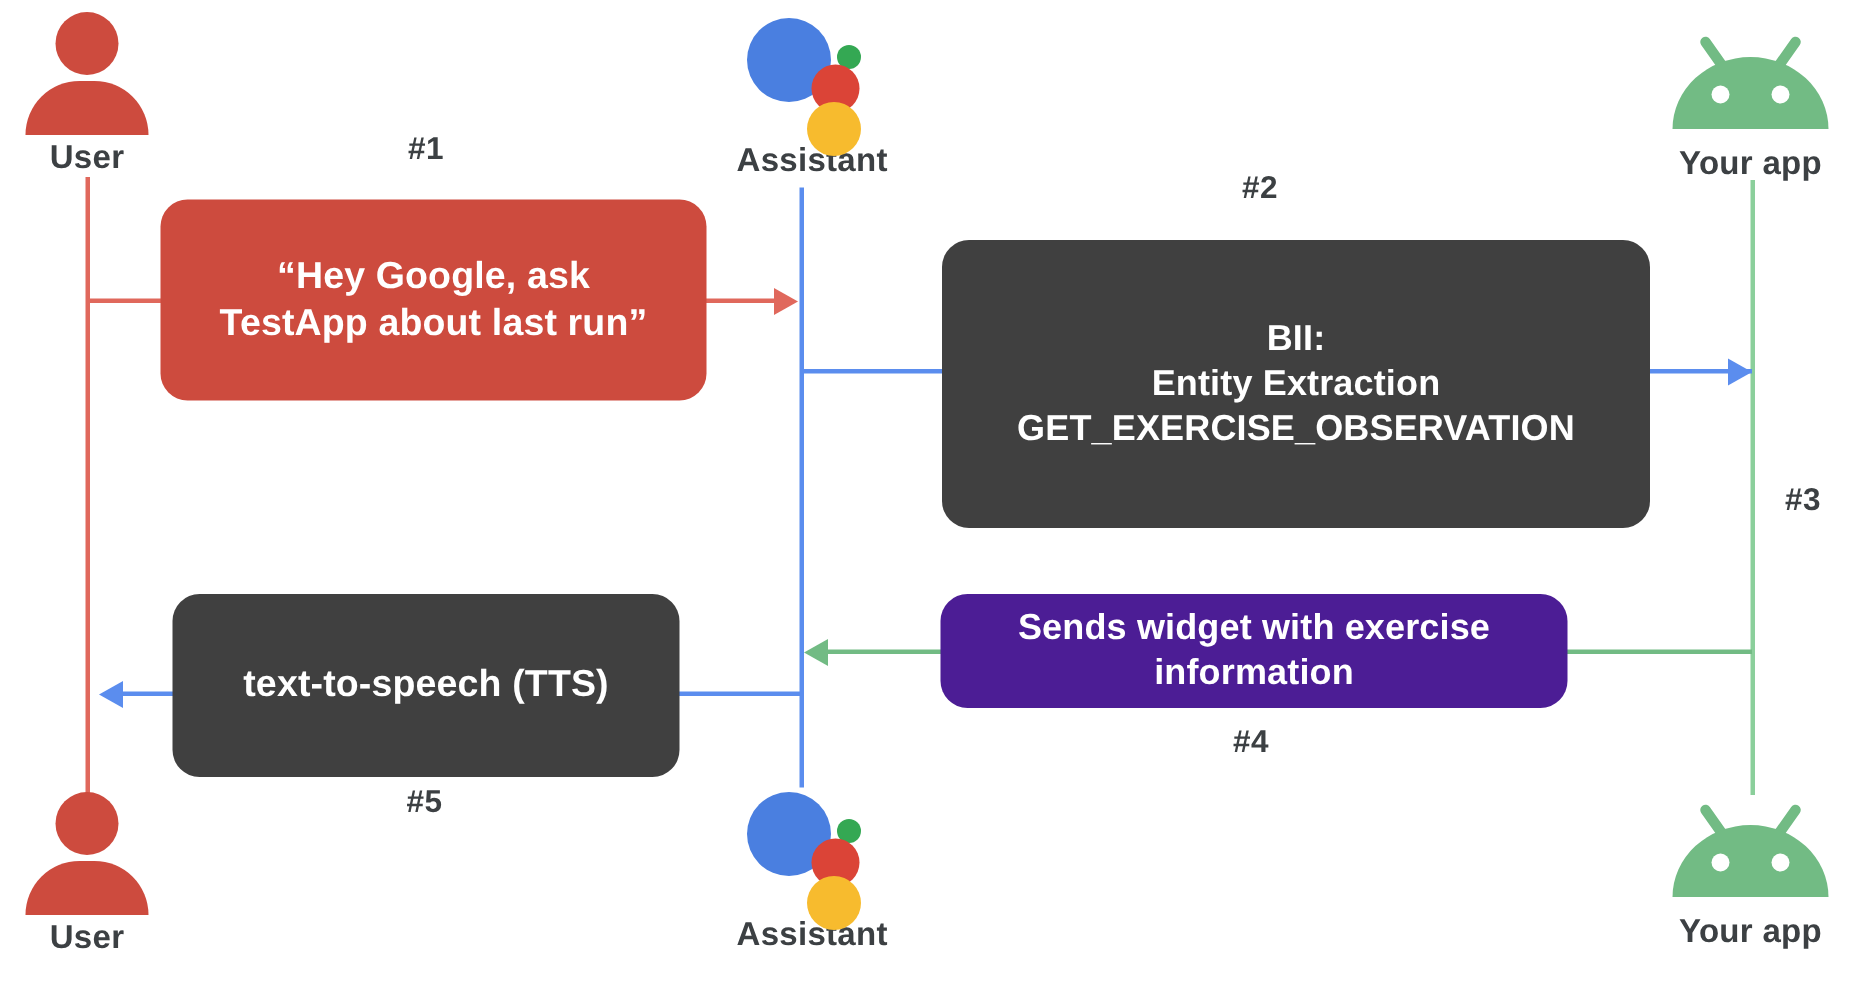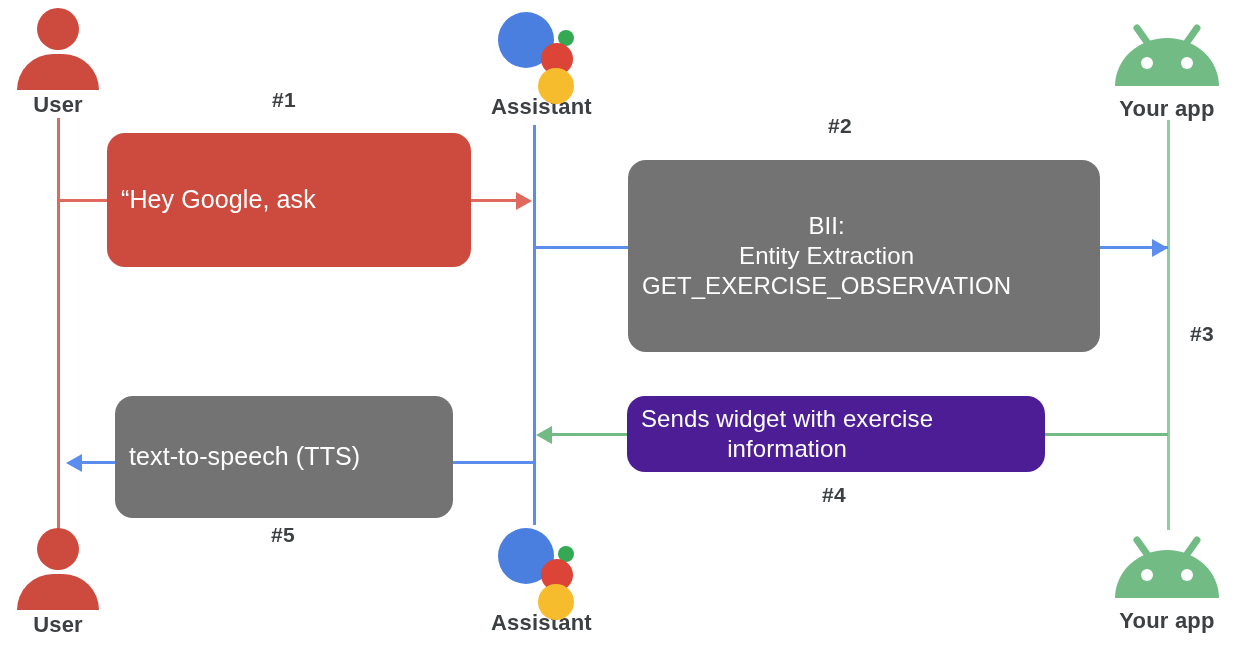--- a/index.html
+++ b/index.html
@@ -43,27 +43,27 @@
   .android svg{display:block;}
 
   
   .lifeline{position:absolute;width:3px;}
   .ll-red{background:#e0685c;}
   .ll-blue{background:#5b8dee;}
   .ll-green{background:#8bcf9b;}
 
   
   .msg-box{
-    position:absolute;display:flex;align-items:center;
+    position:absolute;display:flex;align-items:center;justify-content:center;
     border-radius:18px;color:#ffffff;text-align:center;
-    font-weight:400;line-height:1.26;letter-spacing:.1px;
+    font-weight:700;line-height:1.26;letter-spacing:.1px;
     box-sizing:border-box;padding:6px 14px;
   }
   .box-red{background:#cd4b3e;}
-  .box-blue{background:#737373;}
+  .box-blue{background:#404040;}
   .box-green{background:#4c1d95;}
 
   
   .hline{position:absolute;height:3px;}
   .h-red{background:#e0685c;}
   .h-blue{background:#5b8dee;}
   .h-green{background:#72bb84;}
   .arrow{position:absolute;width:0;height:0;}
   .arrow-r-red{border-top:9px solid transparent;border-bottom:9px solid transparent;border-left:16px solid #e0685c;}
   .arrow-r-blue{border-top:9px solid transparent;border-bottom:9px solid transparent;border-left:16px solid #5b8dee;}
@@ -115,20 +115,21 @@
     </div>
     <div class="actor-label">Your app</div>
   </div>
 
   <div class="step-num" style="left:272px;top:88px;">#1</div>
   <div class="hline h-red" style="left:58px;top:199px;width:468px;"></div>
   <div class="arrow arrow-r-red" style="left:516px;top:192px;"></div>
   <div class="msg-box box-red" style="left:107px;top:133px;width:364px;height:134px;font-size:25px;">
     <div>
       <div>“Hey Google, ask</div>
+      <div>TestApp about last run”</div>
     </div>
   </div>
 
   <div class="step-num" style="left:828px;top:114px;">#2</div>
   <div class="hline h-blue" style="left:534px;top:246px;width:634px;"></div>
   <div class="arrow arrow-r-blue" style="left:1152px;top:239px;"></div>
   <div class="msg-box box-blue" style="left:628px;top:160px;width:472px;height:192px;font-size:24px;">
     <div>
       <div>BII:</div>
       <div>Entity Extraction</div>

